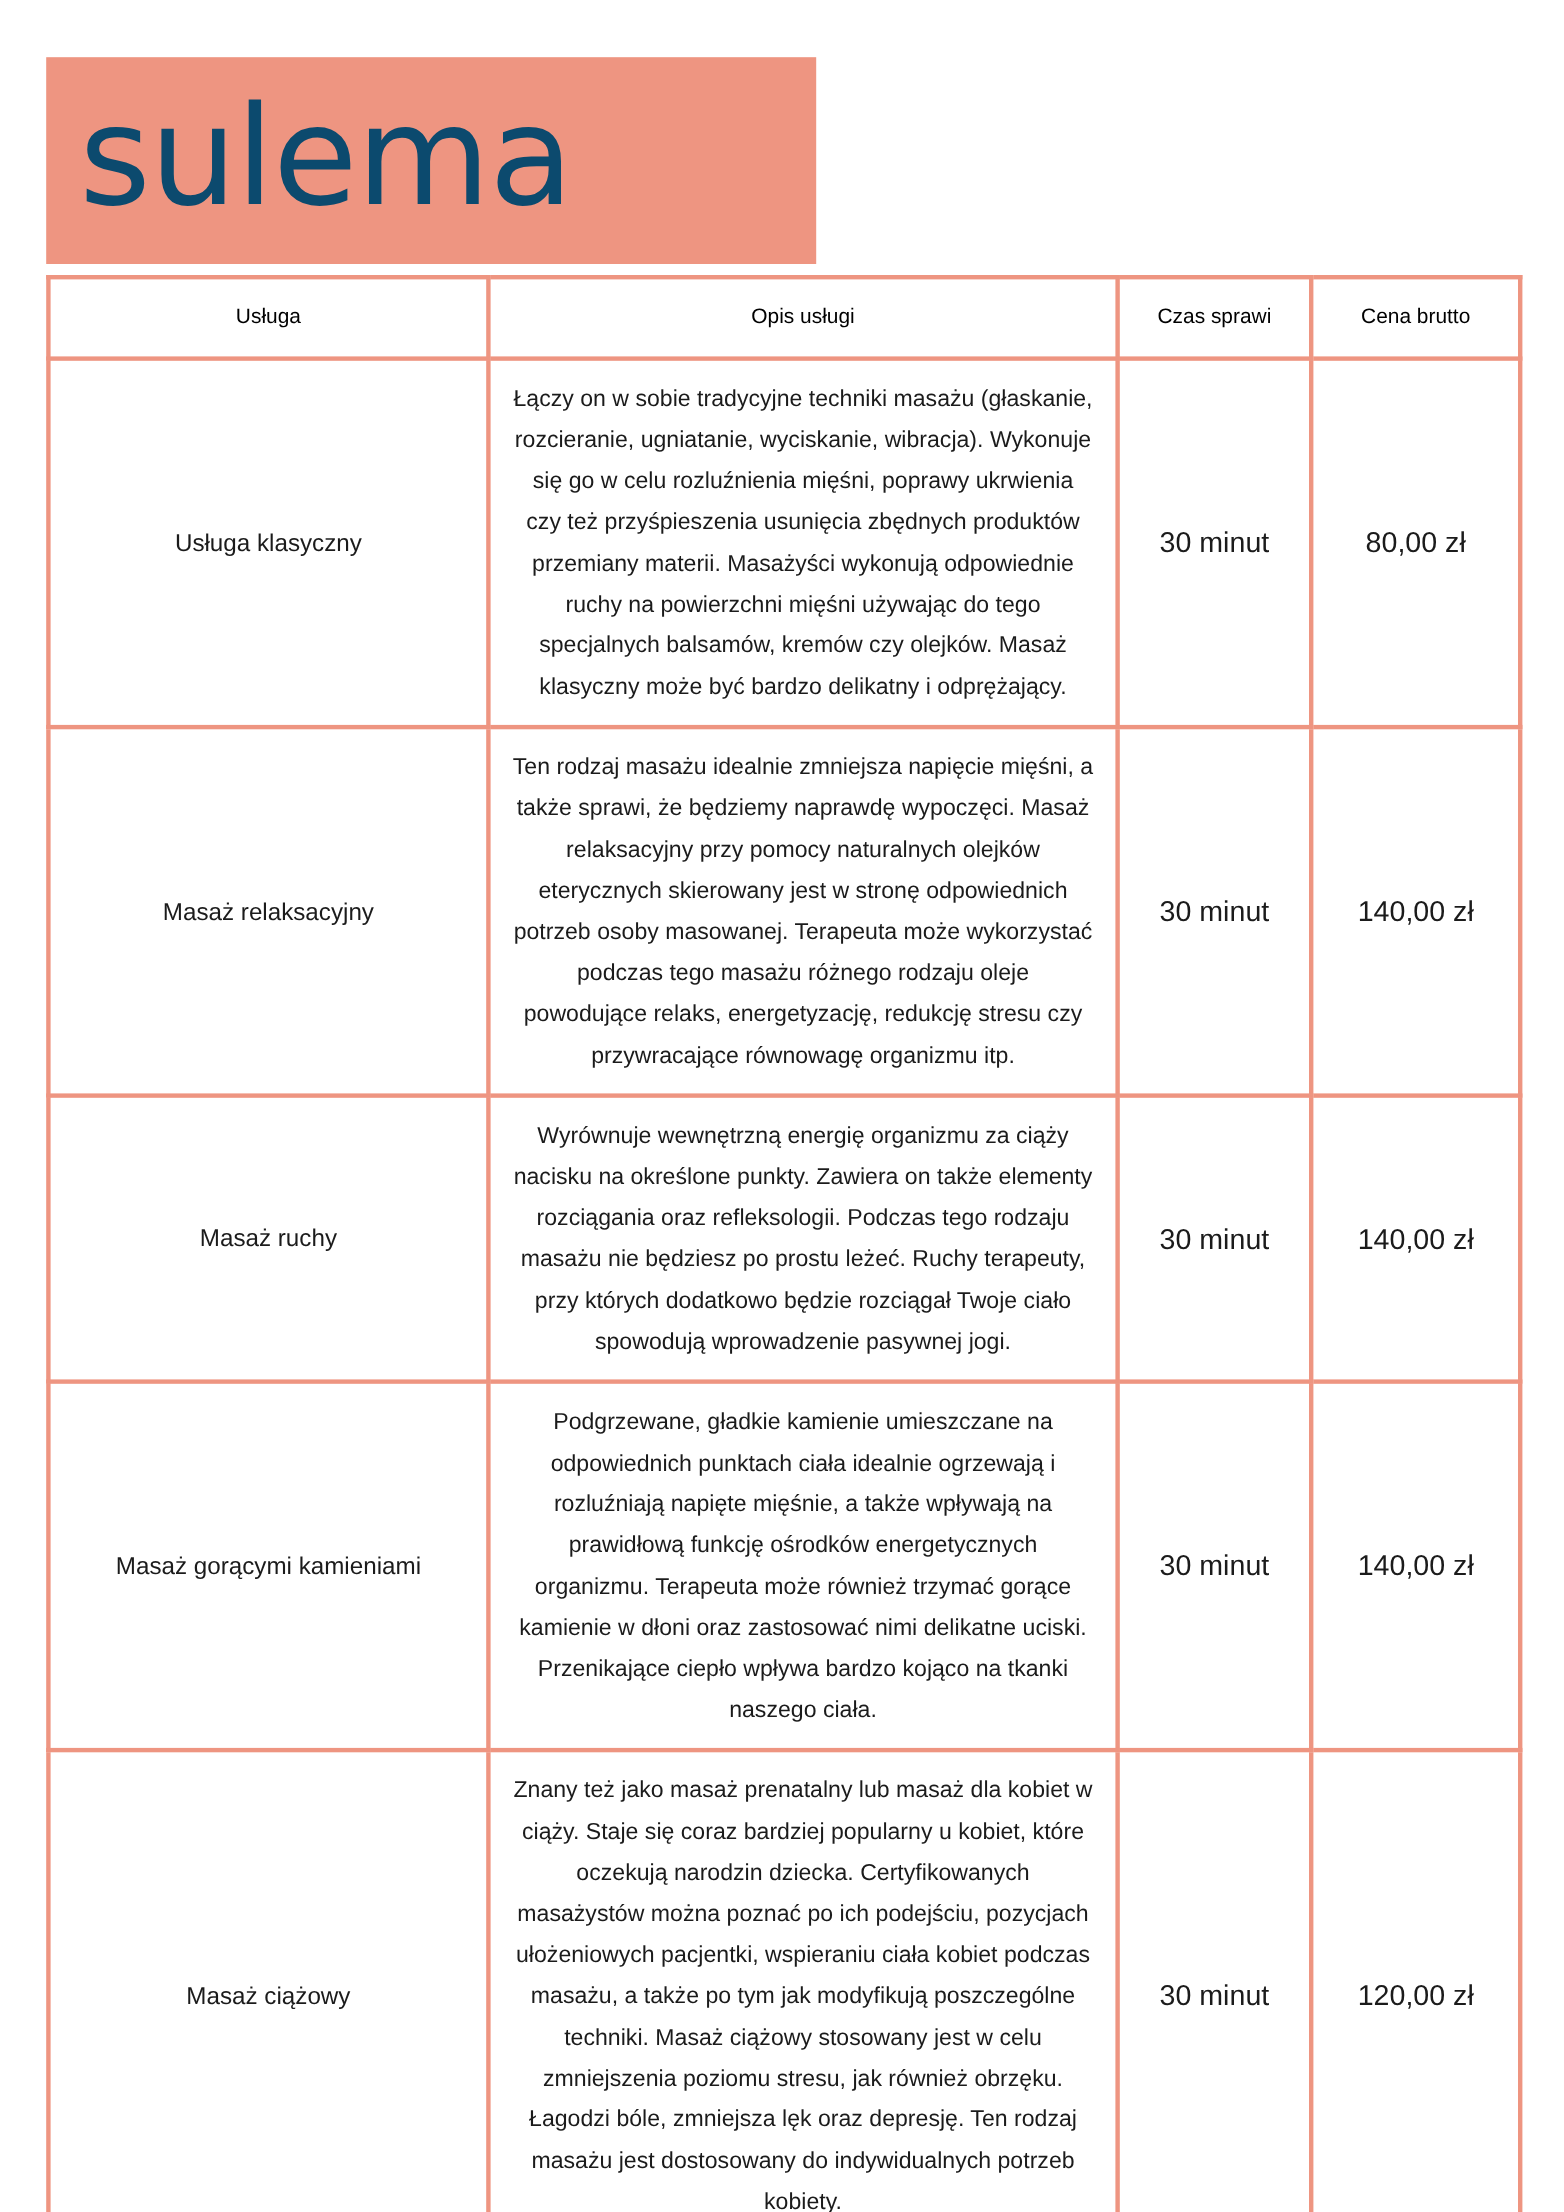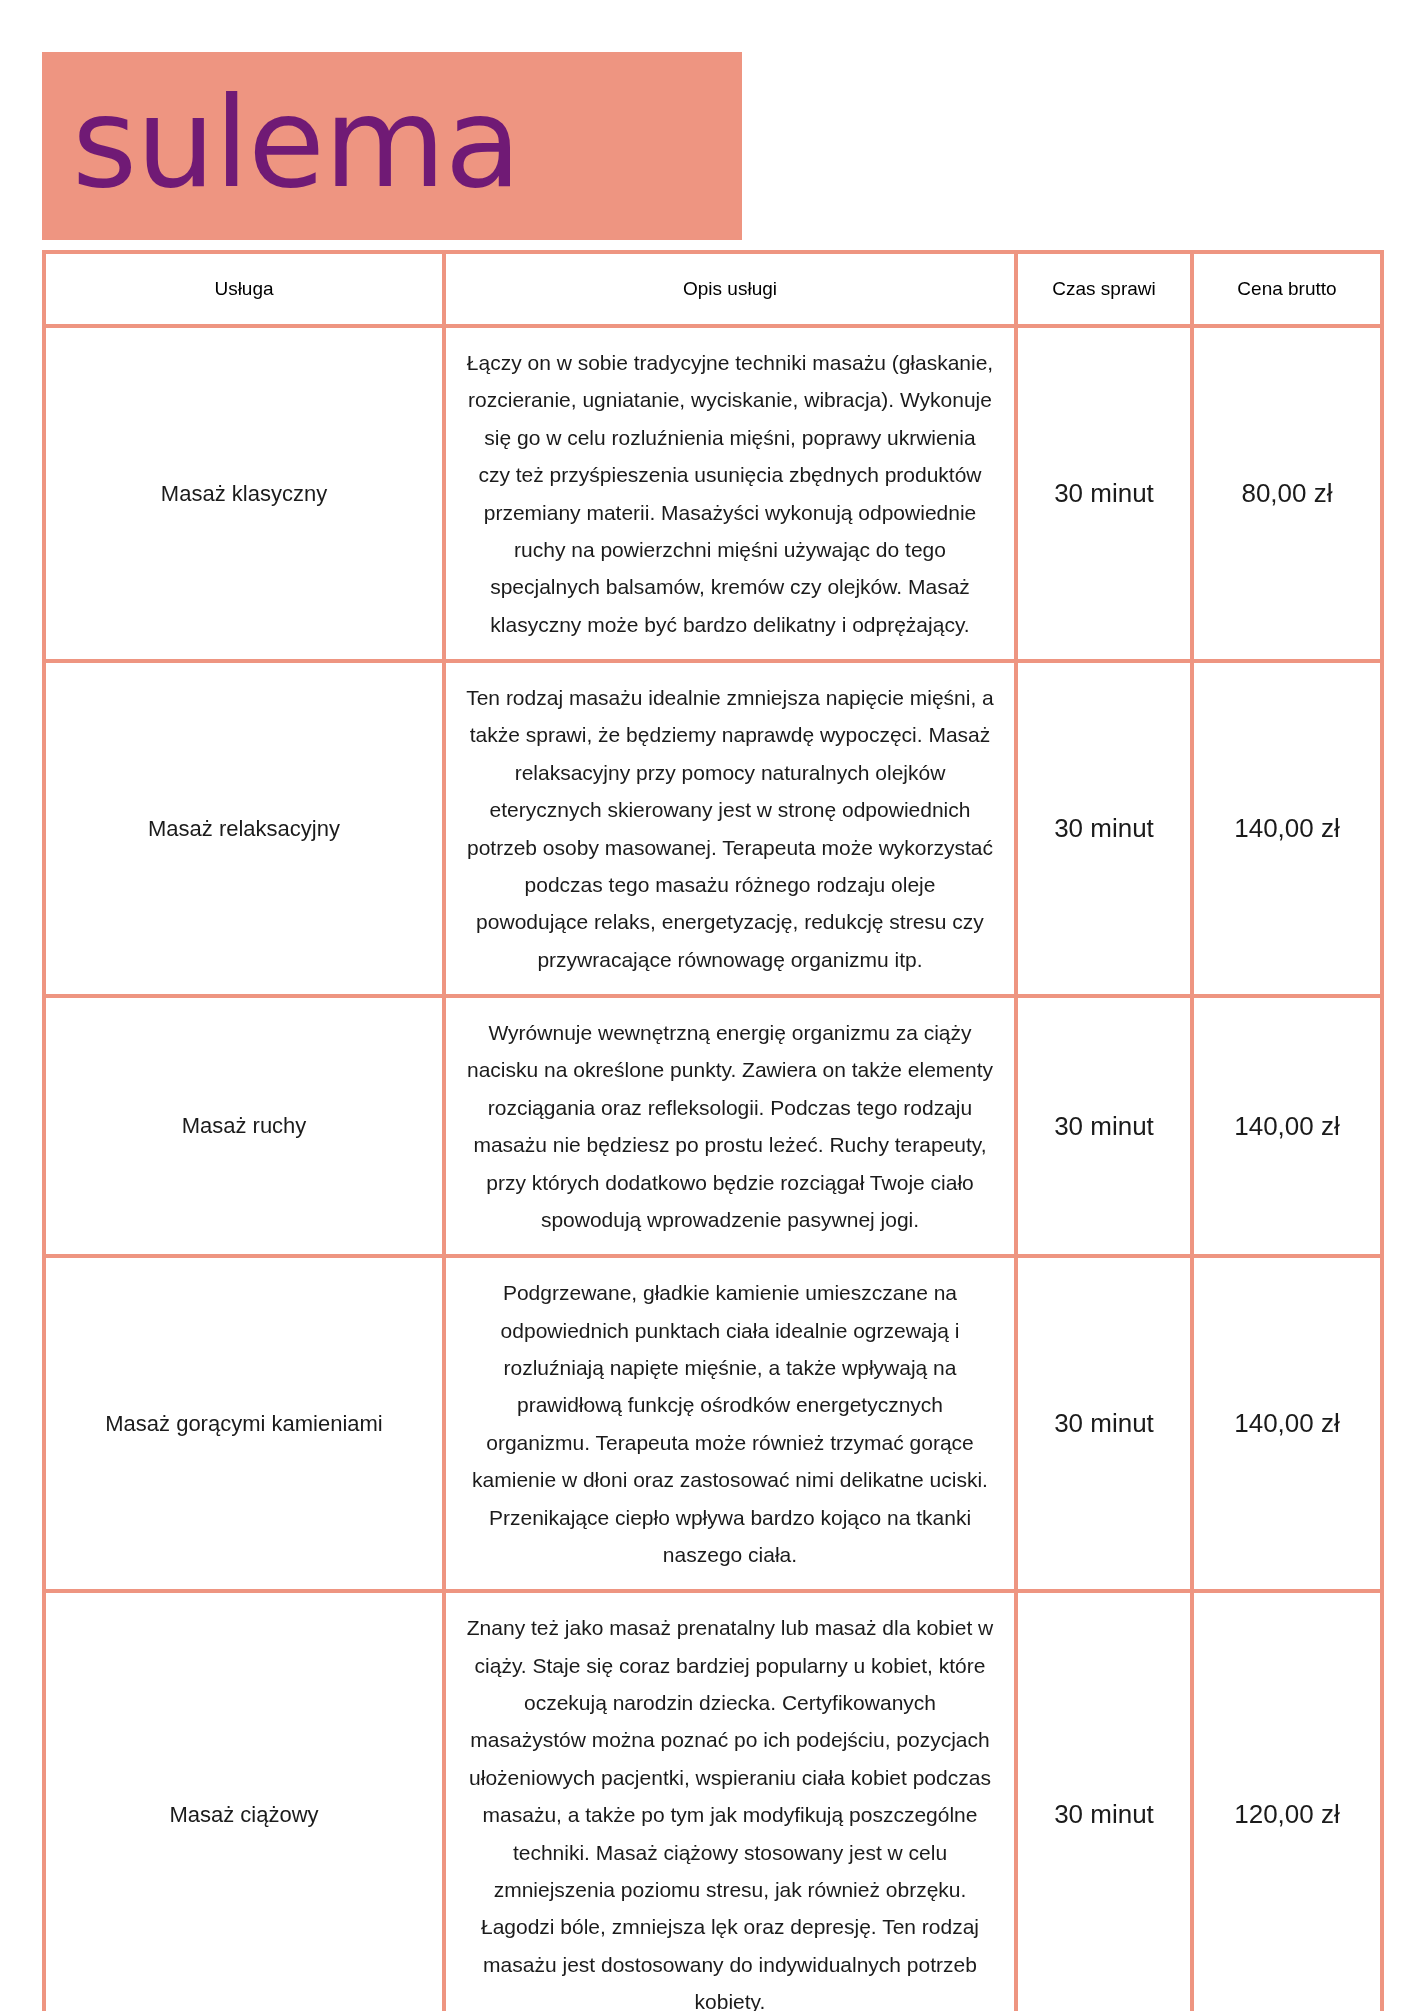--- a/index.html
+++ b/index.html
@@ -33,21 +33,21 @@
   }
   .logo-block {
     background: #ee9581;
     width: 700px;
     height: 188px;
     display: flex;
     align-items: center;
     padding-left: 30px;
   }
   .logo-word {
-    color: #701a75;
+    color: #0c4a6e;
     font-size: 125px;
     line-height: 1;
     font-weight: 400;
     letter-spacing: -1px;
     font-family: "DejaVu Sans", sans-serif;
     position: relative;
     top: -4px;
   }
   .contact {
     text-align: right;
@@ -133,21 +133,21 @@
       <thead>
         <tr>
           <th class="hdr-cell">Usługa</th>
           <th class="hdr-cell">Opis usługi</th>
           <th class="hdr-cell">Czas sprawi</th>
           <th class="hdr-cell">Cena brutto</th>
         </tr>
       </thead>
       <tbody>
         <tr>
-          <td class="cell-service">Masaż klasyczny</td>
+          <td class="cell-service">Usługa klasyczny</td>
           <td class="cell-desc">Łączy on w sobie tradycyjne techniki masażu (głaskanie, rozcieranie, ugniatanie, wyciskanie, wibracja). Wykonuje się go w celu rozluźnienia mięśni, poprawy ukrwienia czy też przyśpieszenia usunięcia zbędnych produktów przemiany materii. Masażyści wykonują odpowiednie ruchy na powierzchni mięśni używając do tego specjalnych balsamów, kremów czy olejków. Masaż klasyczny może być bardzo delikatny i odprężający.</td>
           <td class="cell-time">30 minut</td>
           <td class="cell-price">80,00 zł</td>
         </tr>
         <tr>
           <td class="cell-service">Masaż relaksacyjny</td>
           <td class="cell-desc">Ten rodzaj masażu idealnie zmniejsza napięcie mięśni, a także sprawi, że będziemy naprawdę wypoczęci. Masaż relaksacyjny przy pomocy naturalnych olejków eterycznych skierowany jest w stronę odpowiednich potrzeb osoby masowanej. Terapeuta może wykorzystać podczas tego masażu różnego rodzaju oleje powodujące relaks, energetyzację, redukcję stresu czy przywracające równowagę organizmu itp.</td>
           <td class="cell-time">30 minut</td>
           <td class="cell-price">140,00 zł</td>
         </tr>

